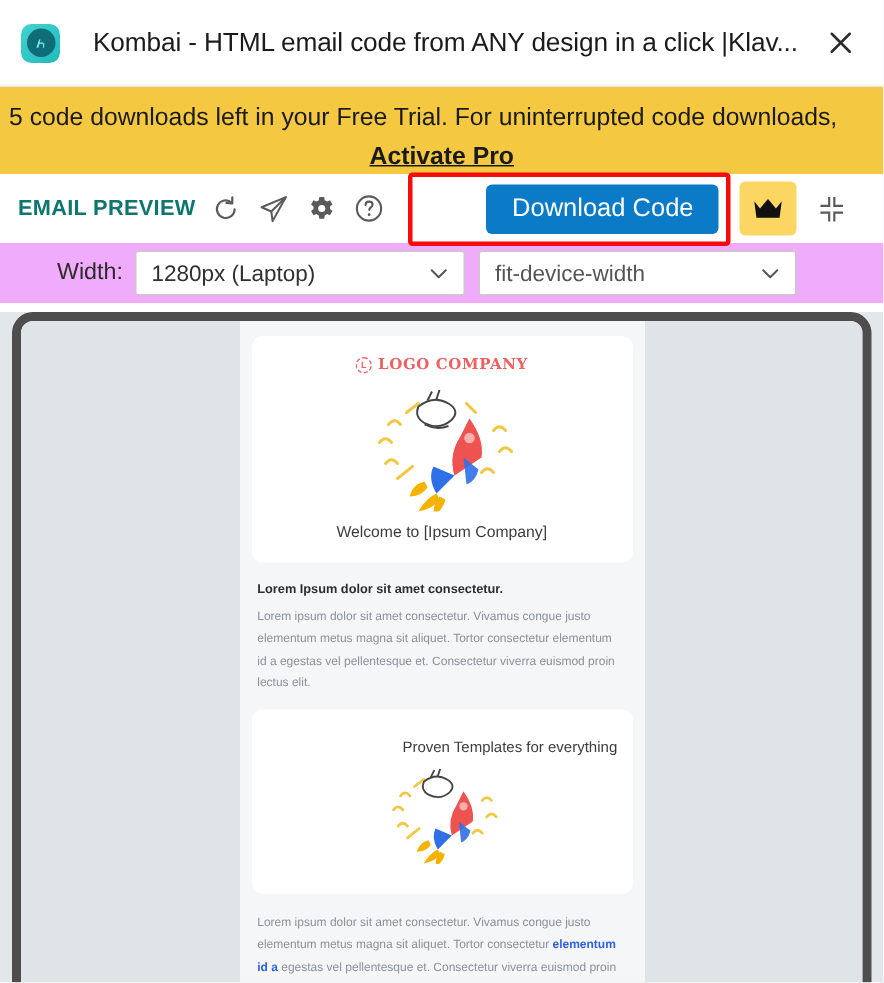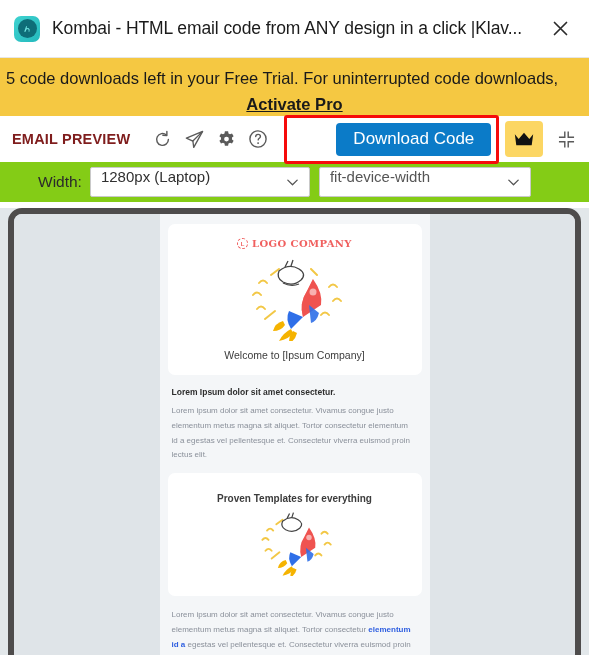--- a/index.html
+++ b/index.html
@@ -11,20 +11,21 @@
   }
   .app { position: relative; width: 589px; height: 655px; overflow: hidden; background:#fff; }
 
   
   .titlebar {
     height: 58px; width: 100%;
     display: flex; align-items: center;
     padding: 0 12px 0 14px;
     background: #ffffff;
     border-bottom: 1px solid #e6e6e6;
+    gap: 10px;
   }
   .app-icon {
     width: 26px; height: 26px; flex: 0 0 26px;
     border-radius: 7px;
     background: linear-gradient(135deg,#3fd3d0 0%, #24b9bd 100%);
     display: flex; align-items: center; justify-content: center;
     margin-right: 12px;
   }
   .app-icon .ring {
     width: 19px; height: 19px; border-radius: 50%;
@@ -70,23 +71,23 @@
 
   
   .toolbar {
     height: 46px; width: 100%;
     display: flex; align-items: center;
     background: #ffffff;
     padding-left: 12px;
     position: relative;
   }
   .toolbar-label {
-    font-size: 14.5px; font-weight: bold; color: #7f1d1d;
+    font-size: 14.5px; font-weight: bold; color: #0f766e;
     letter-spacing: 0.2px;
-    margin-right: 16px; white-space: nowrap;
+    margin-right: 4px; white-space: nowrap;
   }
   .ticon {
     width: 32px; height: 32px;
     display: flex; align-items: center; justify-content: center;
     cursor: pointer; color: #5a5a5a;
     flex: 0 0 32px;
   }
   .dl-wrap {
     position: relative;
     margin-left: 10px;
@@ -119,31 +120,31 @@
     width: 34px; height: 34px;
     margin-left: 6px; margin-right: 4px;
     display: flex; align-items: center; justify-content: center;
     cursor: pointer; color: #5a5a5a;
   }
 
   
   .widthrow {
     height: 40px; width: 100%;
     display: flex; align-items: center;
-    background: #84cc16;
+    background: #f0abfc;
     padding-left: 38px;
   }
   .width-label { font-size: 15.5px; color: #2b2b2b; margin-right: 8px; }
   .select {
     position: relative;
     height: 30px;
     border: 1px solid #c9c9c9;
     background: #ffffff;
     border-radius: 2px;
-    display: flex; align-items: flex-start;
+    display: flex; align-items: center;
     padding: 0 30px 0 10px;
     font-size: 15px; color: #303030;
     cursor: pointer;
     white-space: nowrap;
   }
   .select.s1 { width: 220px; }
   .select.s2 { width: 212px; margin-left: 9px; color: #555; }
   .select .chev {
     position: absolute; right: 9px; top: 50%;
     transform: translateY(-50%);
@@ -211,23 +212,22 @@
   .para-block { padding: 0 14px 10px 12px; }
   .para-head {
     font-size: 8.5px; font-weight: bold; color: #2e2e2e;
     margin-bottom: 6px; line-height: 1.3;
   }
   .para-body {
     font-size: 8px; color: #8a909a; line-height: 1.85;
   }
   .para-body .lnk { color: #2f5fe0; font-weight: bold; }
   .section-title {
-    text-align: center; font-size: 10px; color: #3c3c3c;
+    text-align: right; font-size: 10px; color: #3c3c3c;
     padding: 6px 0 2px 0;
-    font-weight: bold;
   }
   svg { display: block; }
 </style>
 </head>
 <body>
 
 <div class="app">
 
   <div class="titlebar">
     <div class="app-icon">

